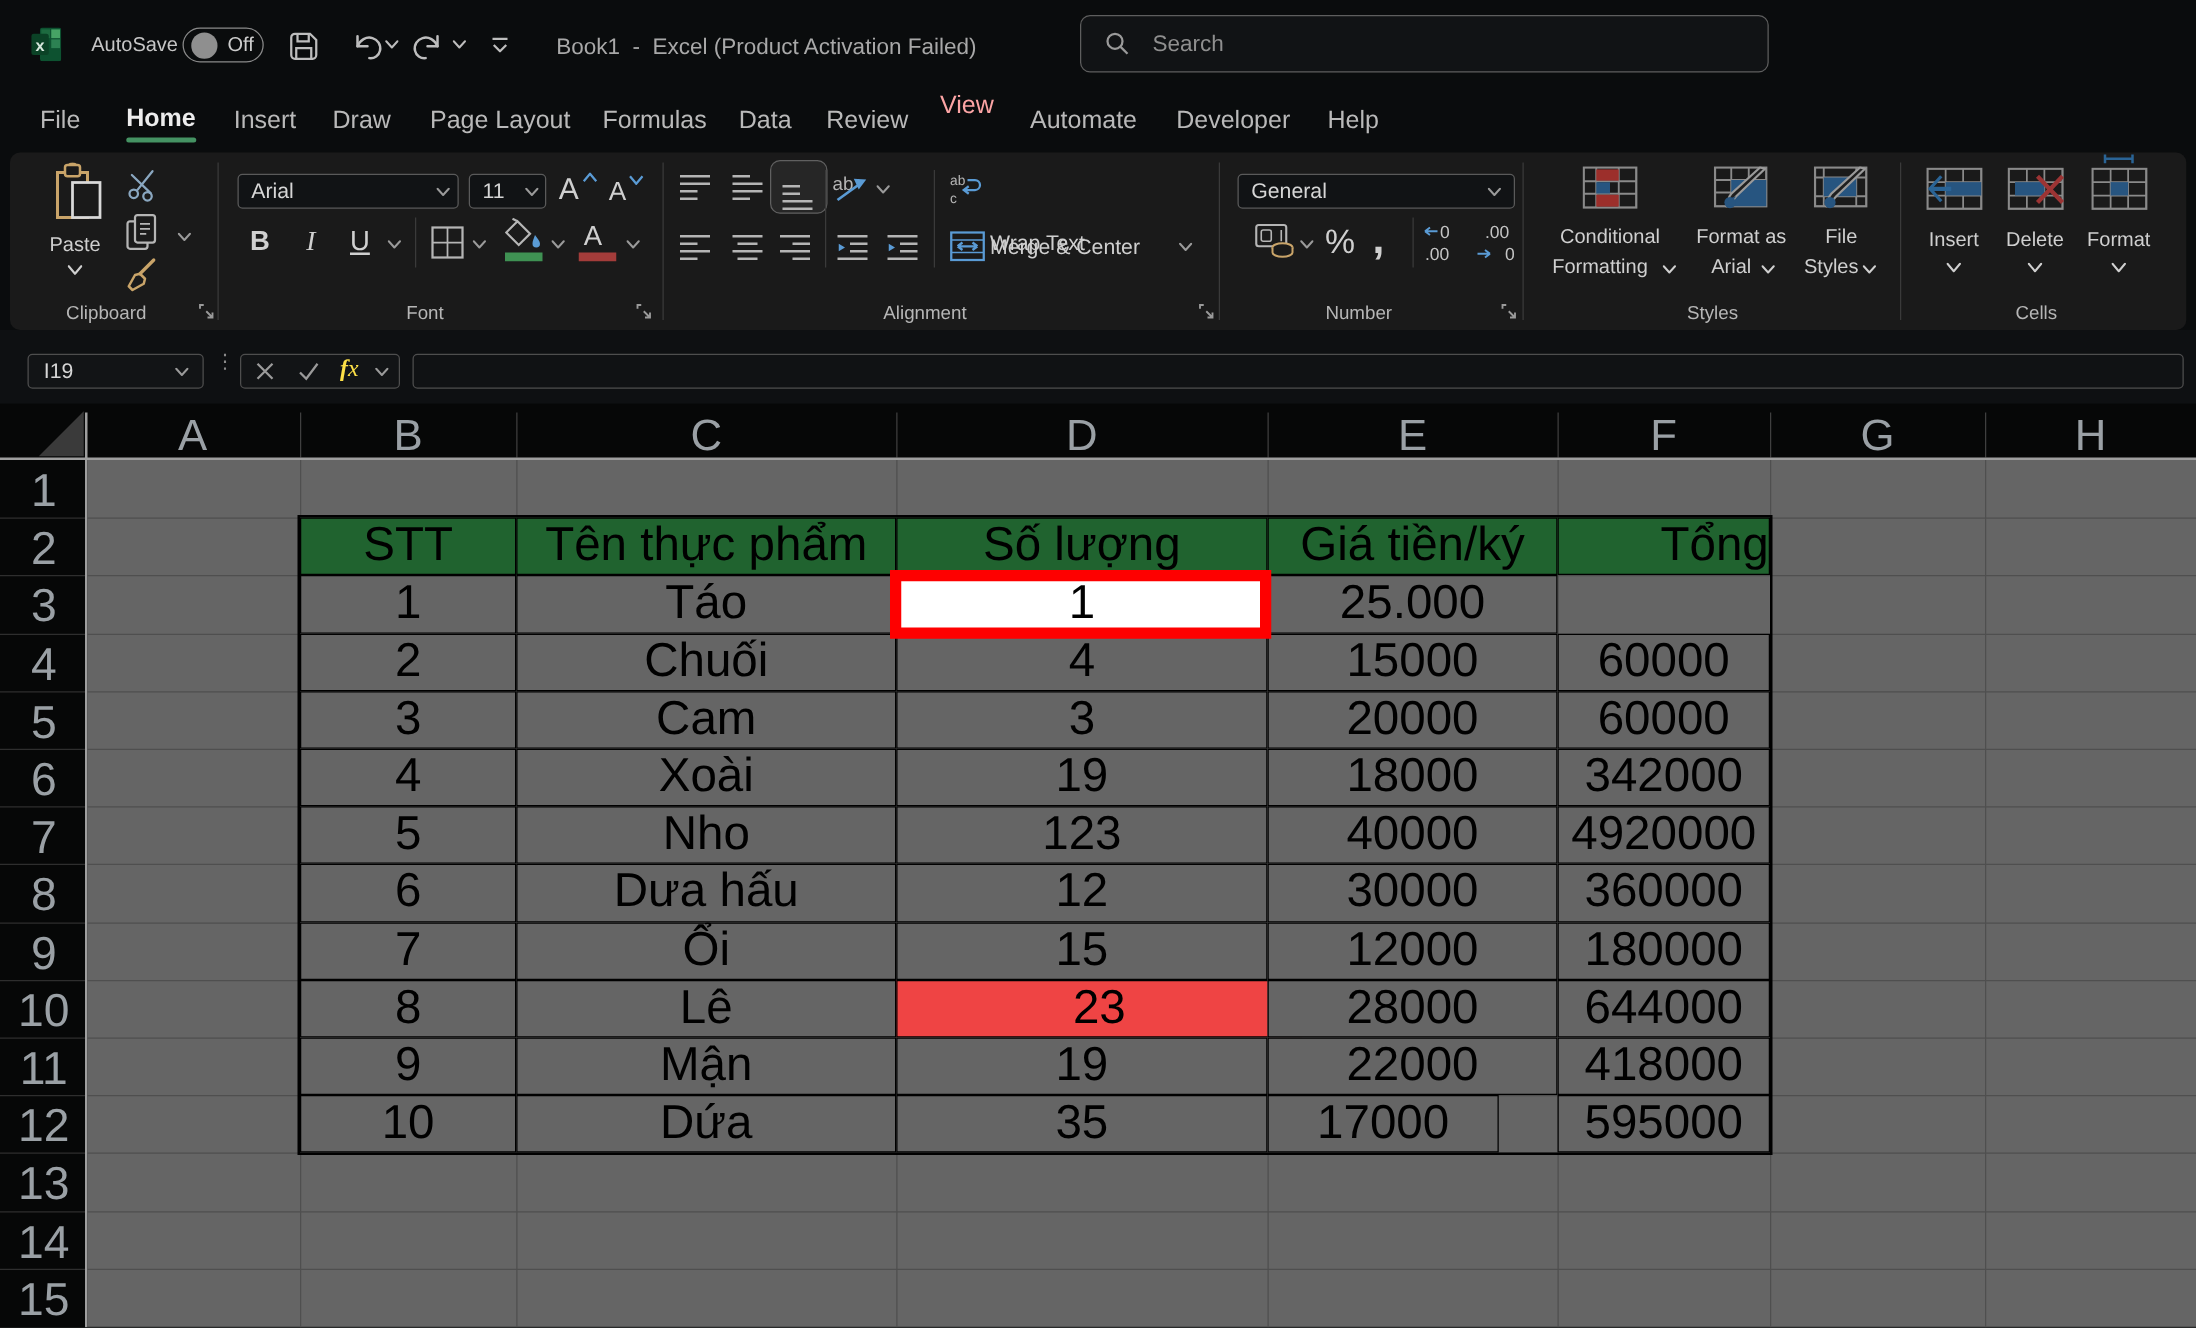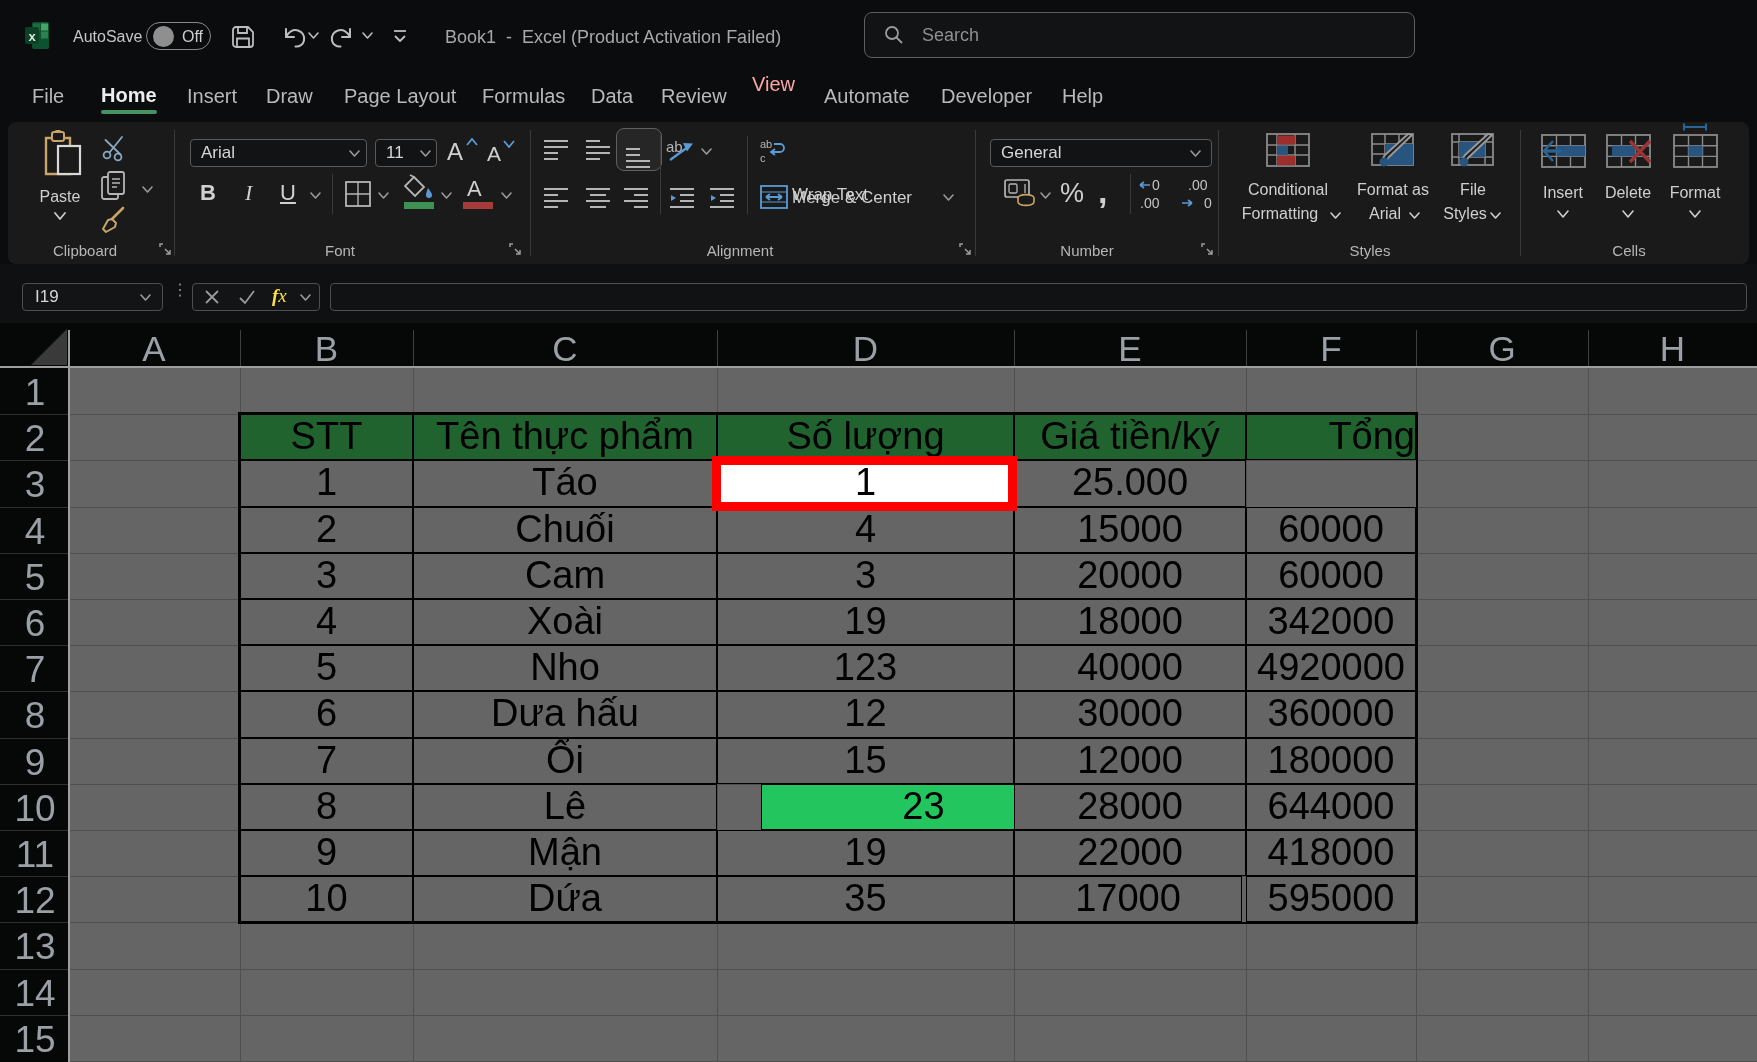--- a/index.html
+++ b/index.html
@@ -459,27 +459,27 @@
 <div class="cell" style="left:717px;top:691px;width:297px;height:47px;background:#656565;line-height:43px;">12</div>
 <div class="cell" style="left:1014px;top:691px;width:232px;height:47px;background:#656565;line-height:43px;">30000</div>
 <div class="cell" style="left:1246px;top:691px;width:170px;height:47px;background:#656565;line-height:43px;">360000</div>
 <div class="cell" style="left:240px;top:738px;width:173px;height:46px;background:#656565;line-height:42px;">7</div>
 <div class="cell" style="left:413px;top:738px;width:304px;height:46px;background:#656565;line-height:42px;">Ổi</div>
 <div class="cell" style="left:717px;top:738px;width:297px;height:46px;background:#656565;line-height:42px;">15</div>
 <div class="cell" style="left:1014px;top:738px;width:232px;height:46px;background:#656565;line-height:42px;">12000</div>
 <div class="cell" style="left:1246px;top:738px;width:170px;height:46px;background:#656565;line-height:42px;">180000</div>
 <div class="cell" style="left:240px;top:784px;width:173px;height:46px;background:#656565;line-height:42px;">8</div>
 <div class="cell" style="left:413px;top:784px;width:304px;height:46px;background:#656565;line-height:42px;">Lê</div>
-<div class="cell" style="left:717px;top:784px;width:325px;height:46px;background:#22c55e;line-height:42px;margin-left:44px;">23</div>
+<div class="cell" style="left:717px;top:784px;width:325px;height:46px;background:#ef4444;line-height:42px;">23</div>
 <div class="cell" style="left:1014px;top:784px;width:232px;height:46px;background:#656565;line-height:42px;">28000</div>
 <div class="cell" style="left:1246px;top:784px;width:170px;height:46px;background:#656565;line-height:42px;">644000</div>
 <div class="cell" style="left:240px;top:830px;width:173px;height:46px;background:#656565;line-height:42px;">9</div>
 <div class="cell" style="left:413px;top:830px;width:304px;height:46px;background:#656565;line-height:42px;">Mận</div>
 <div class="cell" style="left:717px;top:830px;width:297px;height:46px;background:#656565;line-height:42px;">19</div>
 <div class="cell" style="left:1014px;top:830px;width:232px;height:46px;background:#656565;line-height:42px;">22000</div>
 <div class="cell" style="left:1246px;top:830px;width:170px;height:46px;background:#656565;line-height:42px;">418000</div>
 <div class="cell" style="left:240px;top:876px;width:173px;height:46px;background:#656565;line-height:42px;">10</div>
 <div class="cell" style="left:413px;top:876px;width:304px;height:46px;background:#656565;line-height:42px;">Dứa</div>
 <div class="cell" style="left:717px;top:876px;width:297px;height:46px;background:#656565;line-height:42px;">35</div>
-<div class="cell" style="left:1014px;top:876px;width:228px;height:46px;background:#656565;line-height:42px;">17000</div>
+<div class="cell" style="left:1014px;top:876px;width:185px;height:46px;background:#656565;line-height:42px;">17000</div>
 <div class="cell" style="left:1246px;top:876px;width:170px;height:46px;background:#656565;line-height:42px;">595000</div>
 <div class="abs" style="left:238px;top:412px;width:1180px;height:512px;border:2px solid #000;"></div>
 <div class="abs" style="left:712px;top:456px;width:305px;height:55px;border:9px solid #fe0000;"></div>
 </div>
 </body></html>

